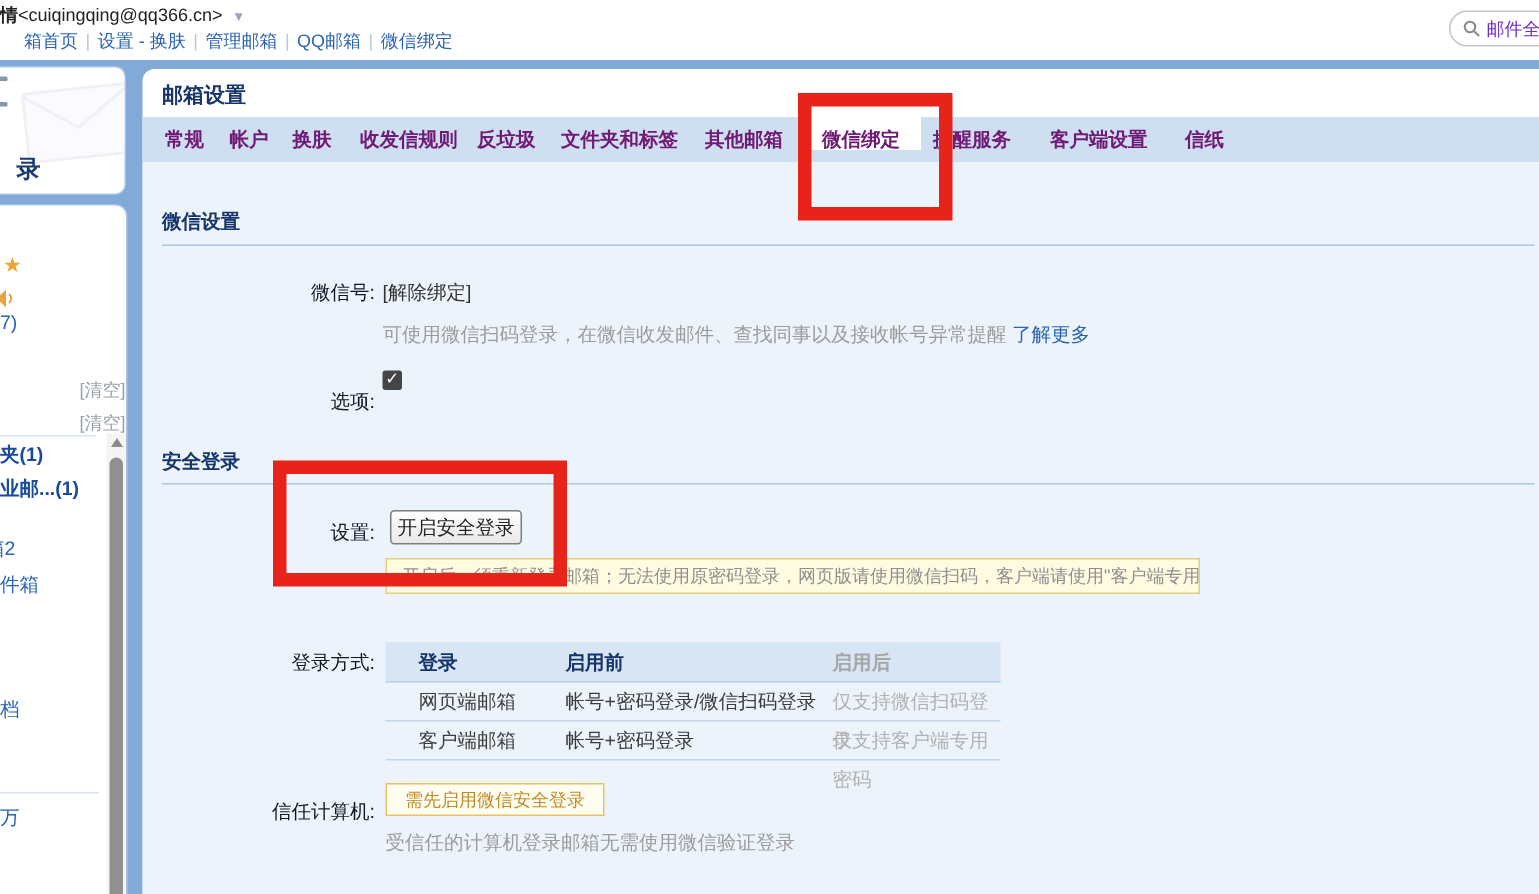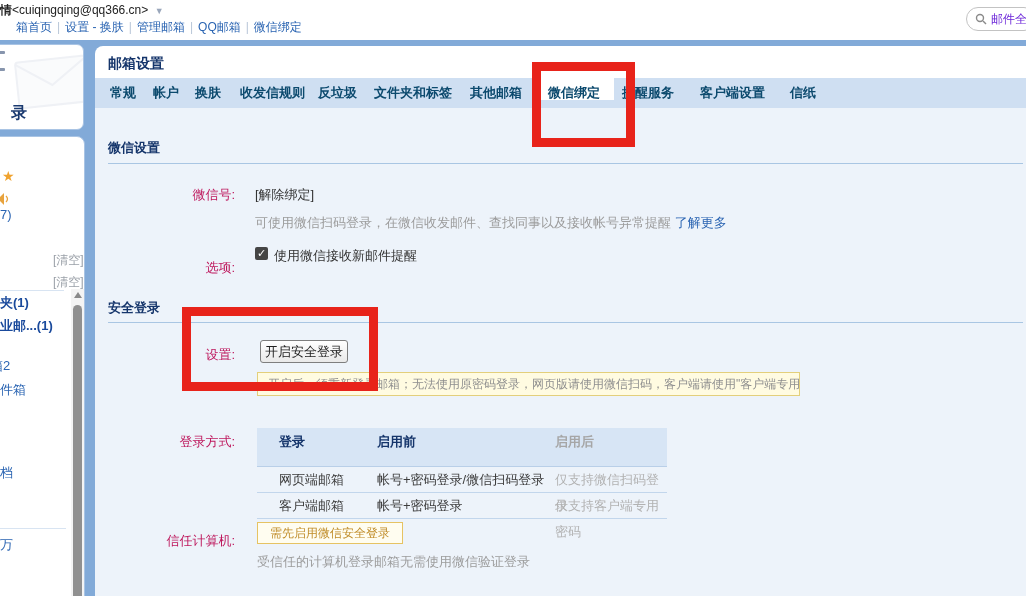--- a/index.html
+++ b/index.html
@@ -34,40 +34,40 @@
   .star-icon { position:absolute; left:2px; top:168px; color:#f0a32f; font-size:14px; }
   .spk-icon { position:absolute; left:-4px; top:192px; }
   .sb-track { position:absolute; left:71px; top:289px; width:13px; height:317px; background:#f4f4f4; }
   .sb-up { position:absolute; left:74px; top:292px; width:0; height:0; border-left:4px solid transparent; border-right:4px solid transparent; border-bottom:6px solid #8a8a8a; }
   .sb-thumb { position:absolute; left:73px; top:305px; width:9px; height:300px; background:#909090; border-radius:5px; }
 
   
   .main-card { position:absolute; left:95px; top:46px; width:935px; height:550px; background:#fff; border-radius:8px 0 0 0; overflow:hidden; }
   .main-title { position:absolute; left:13px; top:9px; font-size:14px; font-weight:bold; color:#15356b; }
   .tab-bar { position:absolute; left:0; top:32px; width:935px; height:30px; background:#cfdff2; }
-  .tab { position:absolute; top:0; height:22px; line-height:30px; font-size:13px; font-weight:bold; color:#0c4a6e; padding:0 8px; cursor:pointer; white-space:nowrap; }
+  .tab { position:absolute; top:0; height:22px; line-height:30px; font-size:13px; font-weight:bold; color:#701a75; padding:0 8px; cursor:pointer; white-space:nowrap; }
   .tab.selected { background:#fff; }
   .content { position:absolute; left:0; top:62px; width:935px; height:488px; background:#edf3fa; }
 
   
   .sec-title { position:absolute; left:13px; font-size:13px; font-weight:bold; color:#15356b; }
   .sec-div { position:absolute; left:13px; width:915px; height:1px; background:#a9c6e3; }
-  .f-label { position:absolute; left:0; width:140px; text-align:right; font-size:13px; color:#be185d; white-space:nowrap; }
+  .f-label { position:absolute; left:15px; width:140px; text-align:right; font-size:13px; color:#0f172a; white-space:nowrap; }
   .val { position:absolute; font-size:13px; color:#333; white-space:nowrap; }
   .gray { color:#9c9c9c; }
   .link { color:#2a64b2; cursor:pointer; }
   .chk { position:absolute; left:160px; width:13px; height:13px; background:#454545; border-radius:2px; color:#fff; font-size:11px; line-height:13px; text-align:center; cursor:pointer; }
   .btn { position:absolute; left:165px; width:88px; height:23px; line-height:21px; text-align:center; font-size:13px; color:#222; background:linear-gradient(#ffffff,#e9e9e9); border:1px solid #7e7e7e; border-radius:3px; cursor:pointer; }
   .notice { position:absolute; left:162px; width:543px; height:24px; line-height:22px; background:#fffbe1; border:1px solid #e3cf7b; font-size:12px; color:#8f8f8f; padding:0 10px; white-space:nowrap; overflow:hidden; }
   .trust-box { position:absolute; left:162px; height:22px; line-height:20px; background:#fffdf0; border:1px solid #e6c363; font-size:12px; color:#c08c28; padding:0 12px; white-space:nowrap; }
 
   
   .lg-table { position:absolute; left:162px; top:320px; width:410px; font-size:13px; }
   .lg-row { display:grid; grid-template-columns:120px 178px 1fr; height:26px; line-height:26px; border-bottom:1px solid #c2d6ec; }
-  .lg-row.hdr { height:39px; line-height:27px; background:#d7e5f5; font-weight:bold; color:#15356b; border-bottom:1px solid #b9cfe8; }
+  .lg-row.hdr { height:27px; line-height:27px; background:#d7e5f5; font-weight:bold; color:#15356b; border-bottom:1px solid #b9cfe8; }
   .lg-row > div:first-child { padding-left:22px; }
   .lg-row .c3gray { color:#a6a6a6; }
   .lg-row.body { color:#3c3c3c; }
   .lg-row.body .c3gray { color:#b2b2b2; font-weight:normal; }
 
   
   .anno { position:absolute; border:9px solid #e8231a; z-index:20; pointer-events:none; }
 </style>
 </head>
 <body>
@@ -148,21 +148,20 @@
 
       <div class="f-label" style="top:78px;">微信号:</div>
       <div class="val link" style="left:160px; top:78px; color:#333;">[解除绑定]</div>
       <div class="val gray" style="left:160px; top:106px;">
         <span>可使用微信扫码登录，在微信收发邮件、查找同事以及接收帐号异常提醒</span>
         <span class="link">了解更多</span>
       </div>
 
       <div class="f-label" style="top:139px;margin-top:12px;">选项:</div>
       <div class="chk" style="top:139px;">✓</div>
-      <div class="val" style="left:179px; top:139px;">使用微信接收新邮件提醒</div>
 
       <div class="sec-title" style="top:191px;">安全登录</div>
       <div class="sec-div" style="top:214px;"></div>
 
       <div class="f-label" style="top:238px;">设置:</div>
       <div class="btn" style="top:232px;">开启安全登录</div>
       <div class="notice" style="top:264px;">开启后，须重新登录邮箱；无法使用原密码登录，网页版请使用微信扫码，客户端请使用"客户端专用密码"登录</div>
 
       <div class="f-label" style="top:325px;">登录方式:</div>
       <div class="lg-table">

